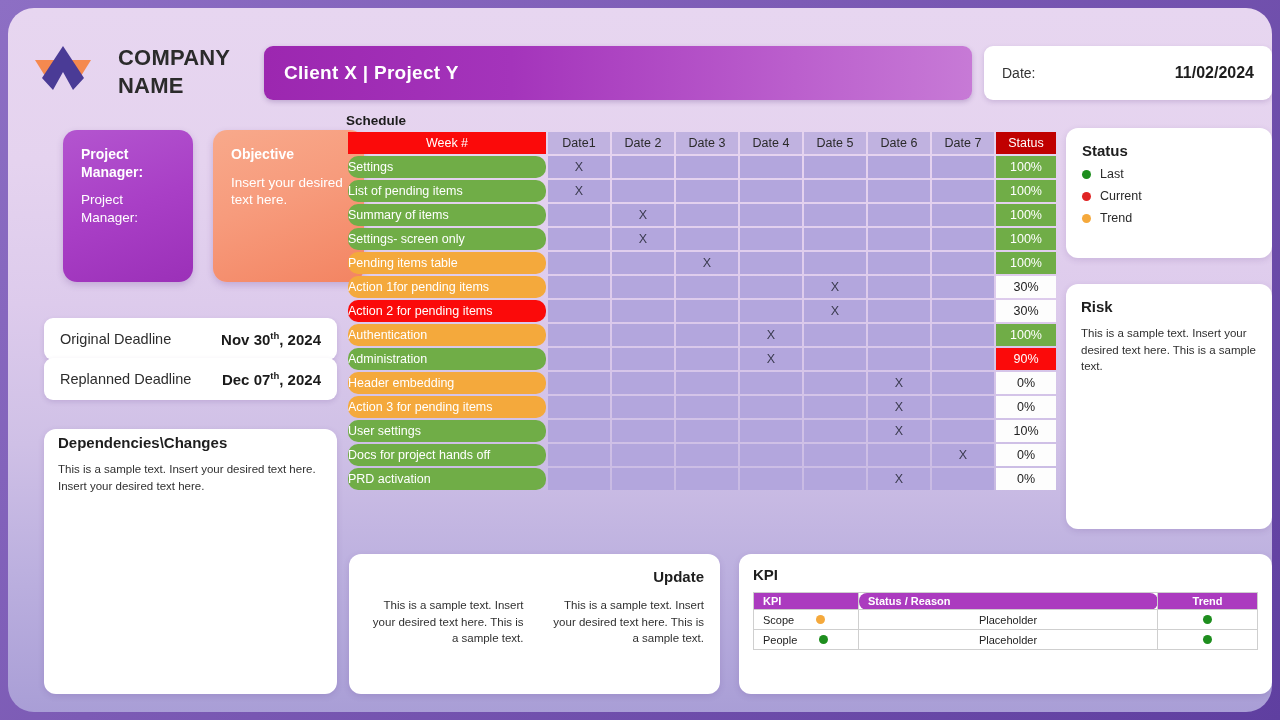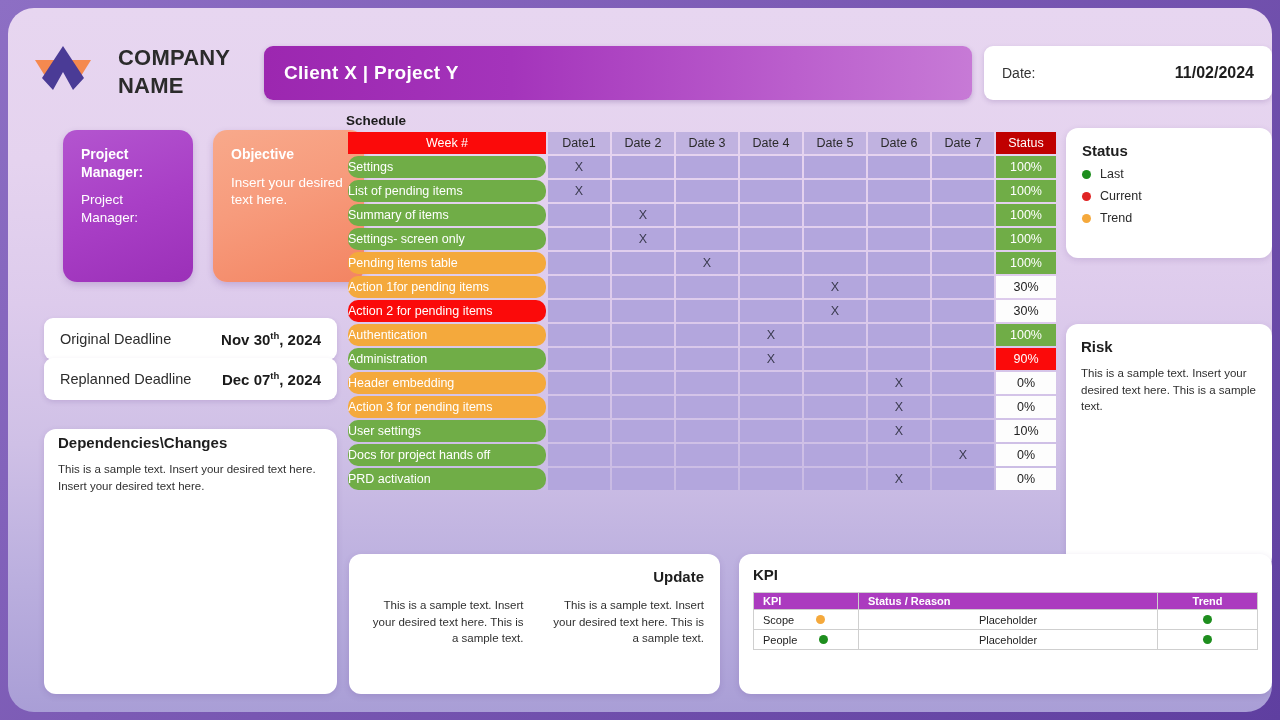--- a/index.html
+++ b/index.html
@@ -143,21 +143,20 @@
   .dot { width: 9px; height: 9px; border-radius: 50%; display: inline-block; margin-right: 9px; }
   .dot.green  { background: #1e8e1e; }
   .dot.red    { background: #e02424; }
   .dot.orange { background: #f5a93c; }
   .legend-label { font-size: 12.5px; color: #2a2a2a; }
 
   #risk-card {
     position: absolute; left: 1058px; top: 276px; width: 206px; height: 245px;
     background: #fff; border-radius: 12px; box-shadow: 0 2px 6px rgba(90,50,130,.16);
     padding: 14px 15px;
-    margin-top: 40px;
   }
 
   
   #update-card {
     position: absolute; left: 341px; top: 546px; width: 371px; height: 140px;
     background: #fff; border-radius: 12px; box-shadow: 0 2px 6px rgba(90,50,130,.16);
     padding: 14px 16px;
     text-align: right;
   }
   #update-cols { display: flex; gap: 22px; margin-top: 12px; }
@@ -169,21 +168,21 @@
     padding: 12px 14px;
   }
   #kpi-table {
     width: 100%; border-collapse: collapse; margin-top: 9px; table-layout: fixed;
   }
   #kpi-table th {
     background: #ab3bbf; color: #fff; font-size: 11px; font-weight: bold;
     height: 17px; border: 1px solid #cfcfcf; text-align: center;
   }
   #kpi-table th.kpi-h  { width: 105px; text-align: left; padding-left: 9px; }
-  #kpi-table th.reas-h { text-align: left; padding-left: 9px; }
+  #kpi-table th.reas-h { text-align: left; padding-left: 9px; border-radius: 8px; }
   #kpi-table th.trend-h{ width: 100px; }
   #kpi-table td {
     height: 20px; font-size: 11px; color: #222; border: 1px solid #cfcfcf; text-align: center;
   }
   #kpi-table td.kpi-n { text-align: left; padding-left: 9px; }
   .kpi-name-wrap { display: flex; align-items: center; }
   .kpi-name-wrap .dot { margin-left: 22px; margin-right: 0; width: 9px; height: 9px; }
 </style>
 </head>
 <body>

